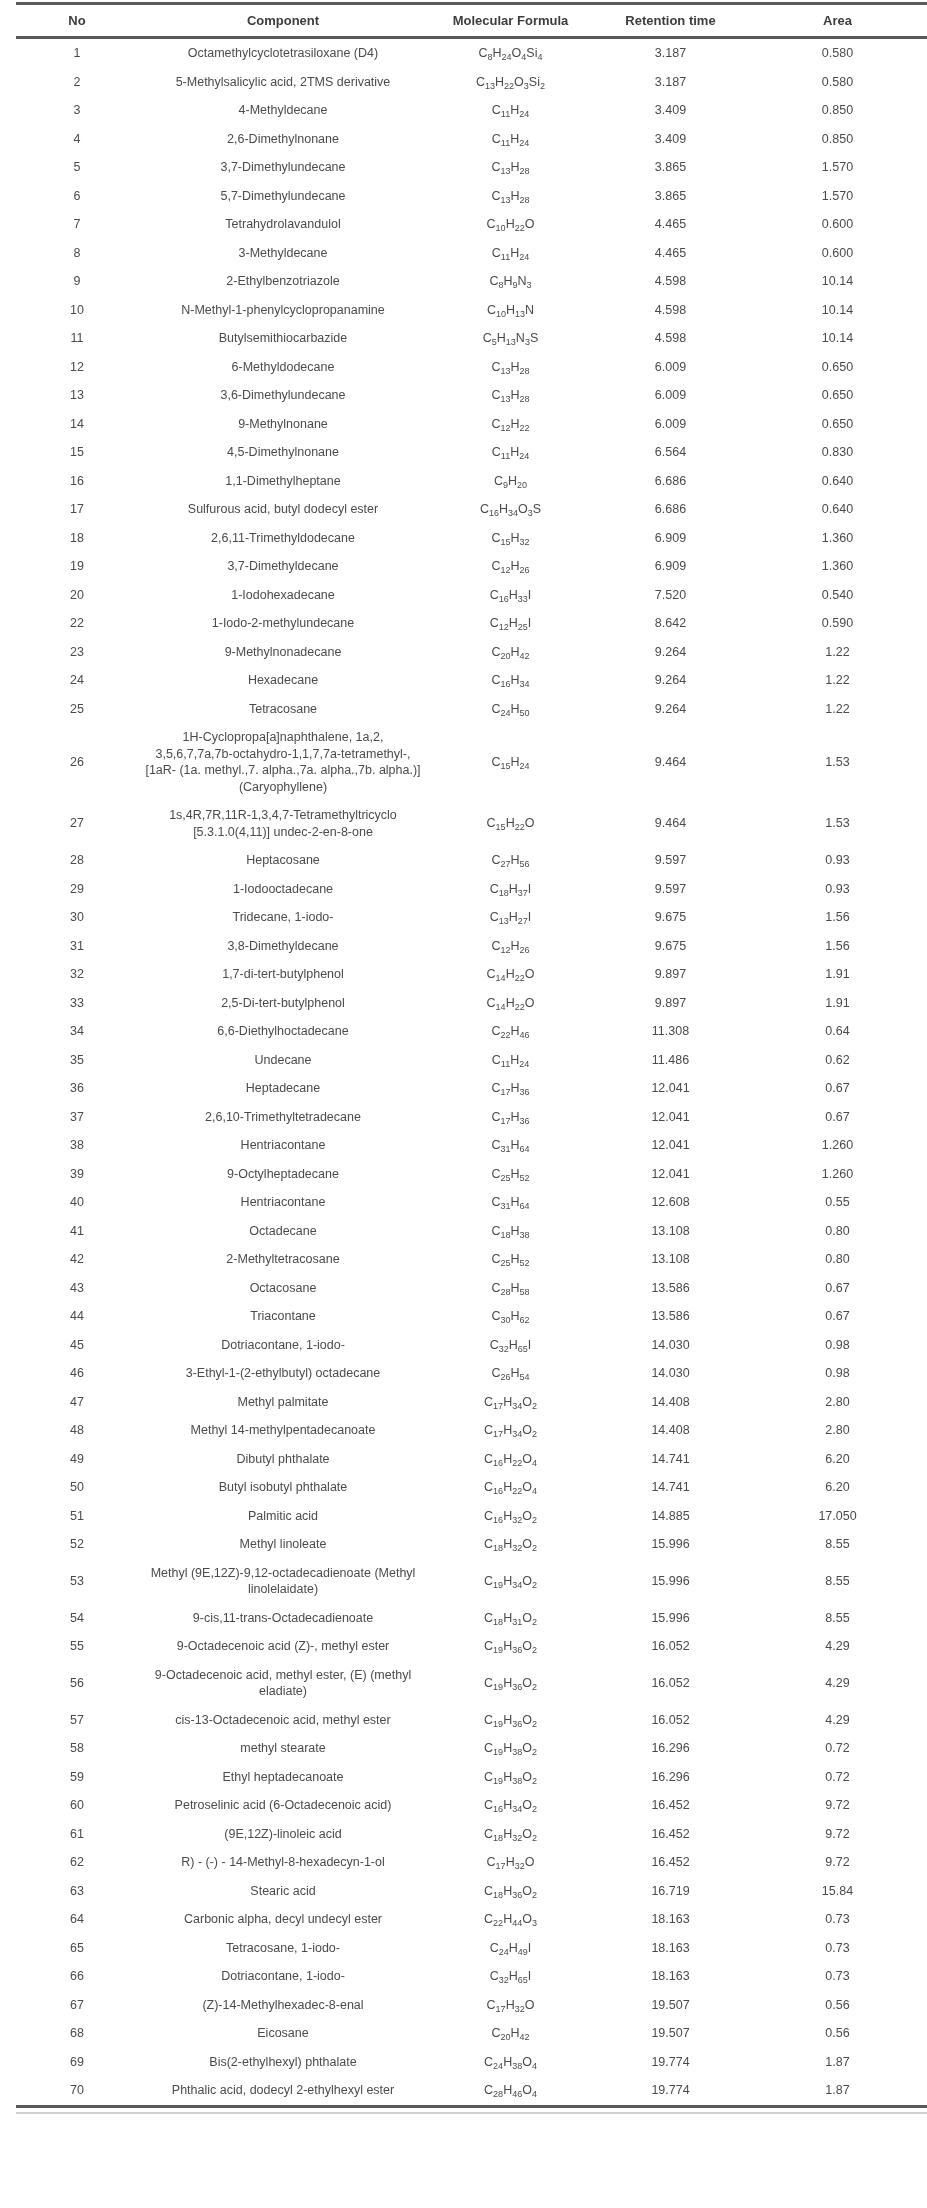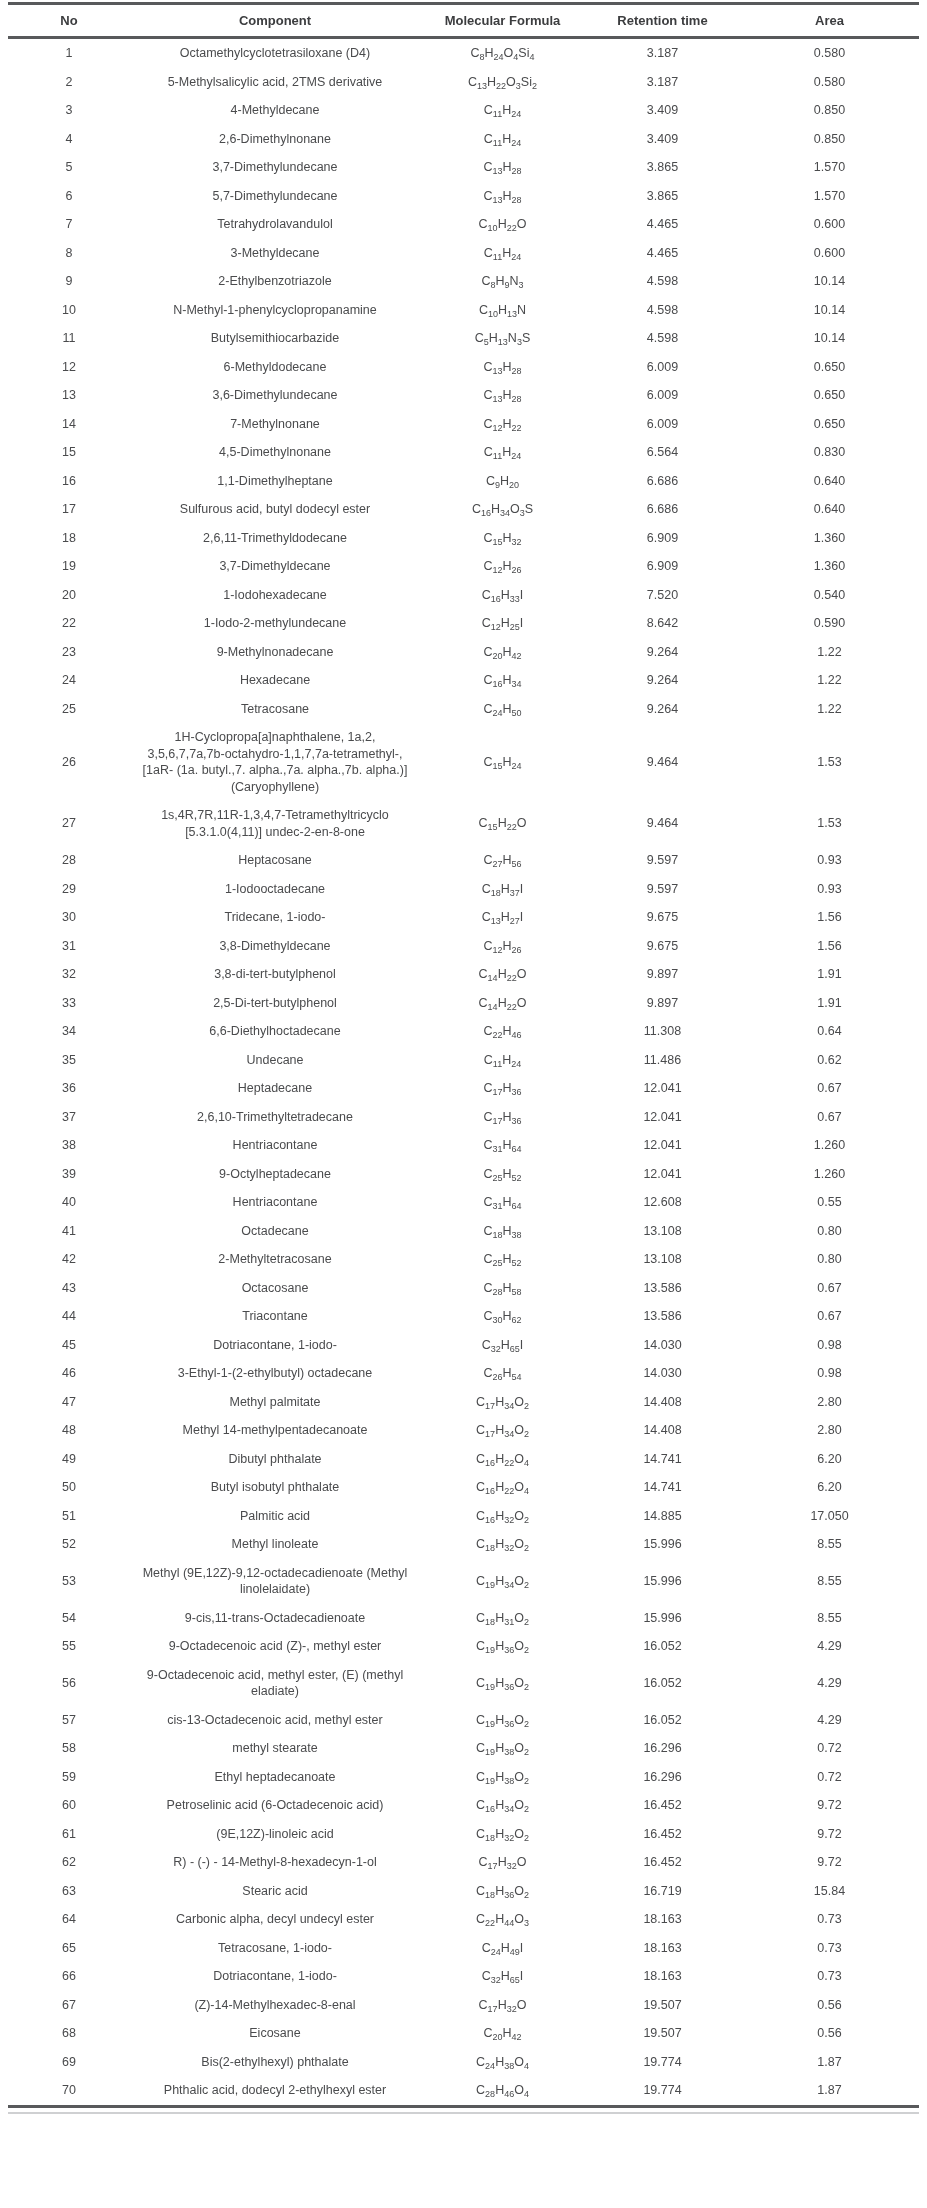--- a/index.html
+++ b/index.html
@@ -7,21 +7,21 @@
     padding: 0;
     background: #ffffff;
   }
   .page {
     width: 787px;
     min-height: 2208px;
     background: #ffffff;
     font-family: "Liberation Sans", "DejaVu Sans", sans-serif;
     color: #4a4b4d;
     box-sizing: border-box;
-    padding: 2px 8px 0 8px;
+    padding: 2px 8px 0 16px;
   }
   table.compound-table {
     width: 911px;
     border-collapse: collapse;
     table-layout: fixed;
     border-top: 3px solid #58595b;
     border-bottom: 3px solid #58595b;
   }
   col.c-no   { width: 122px; }
   col.c-comp { width: 290px; }
@@ -171,21 +171,21 @@
         </tr>
         <tr>
           <td>13</td>
           <td class="comp">3,6-Dimethylundecane</td>
           <td>C<sub>13</sub>H<sub>28</sub></td>
           <td>6.009</td>
           <td>0.650</td>
         </tr>
         <tr>
           <td>14</td>
-          <td class="comp">7-Methylnonane</td>
+          <td class="comp">9-Methylnonane</td>
           <td>C<sub>12</sub>H<sub>22</sub></td>
           <td>6.009</td>
           <td>0.650</td>
         </tr>
         <tr>
           <td>15</td>
           <td class="comp">4,5-Dimethylnonane</td>
           <td>C<sub>11</sub>H<sub>24</sub></td>
           <td>6.564</td>
           <td>0.830</td>
@@ -250,21 +250,21 @@
           <td>25</td>
           <td class="comp">Tetracosane</td>
           <td>C<sub>24</sub>H<sub>50</sub></td>
           <td>9.264</td>
           <td>1.22</td>
         </tr>
         <tr>
           <td>26</td>
           <td class="comp">1H-Cyclopropa[a]naphthalene, 1a,2,
 3,5,6,7,7a,7b-octahydro-1,1,7,7a-tetramethyl-,
-[1aR- (1a. butyl.,7. alpha.,7a. alpha.,7b. alpha.)]
+[1aR- (1a. methyl.,7. alpha.,7a. alpha.,7b. alpha.)]
 (Caryophyllene)</td>
           <td>C<sub>15</sub>H<sub>24</sub></td>
           <td>9.464</td>
           <td>1.53</td>
         </tr>
         <tr>
           <td>27</td>
           <td class="comp">1s,4R,7R,11R-1,3,4,7-Tetramethyltricyclo
 [5.3.1.0(4,11)] undec-2-en-8-one</td>
           <td>C<sub>15</sub>H<sub>22</sub>O</td>
@@ -294,21 +294,21 @@
         </tr>
         <tr>
           <td>31</td>
           <td class="comp">3,8-Dimethyldecane</td>
           <td>C<sub>12</sub>H<sub>26</sub></td>
           <td>9.675</td>
           <td>1.56</td>
         </tr>
         <tr>
           <td>32</td>
-          <td class="comp">3,8-di-tert-butylphenol</td>
+          <td class="comp">1,7-di-tert-butylphenol</td>
           <td>C<sub>14</sub>H<sub>22</sub>O</td>
           <td>9.897</td>
           <td>1.91</td>
         </tr>
         <tr>
           <td>33</td>
           <td class="comp">2,5-Di-tert-butylphenol</td>
           <td>C<sub>14</sub>H<sub>22</sub>O</td>
           <td>9.897</td>
           <td>1.91</td>

